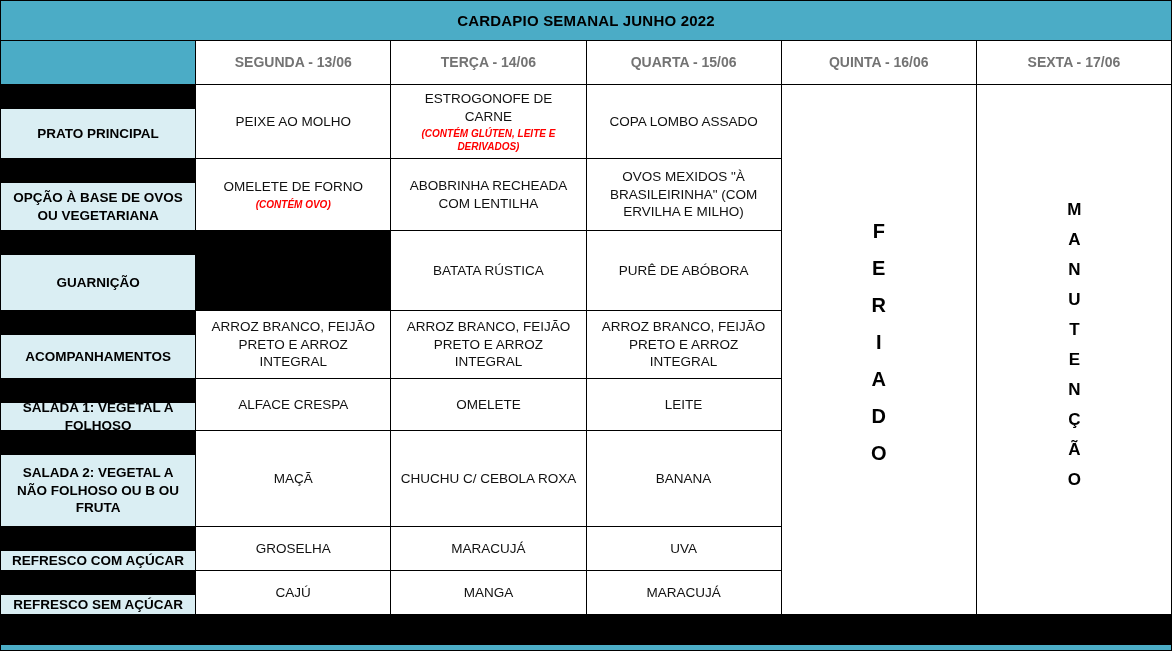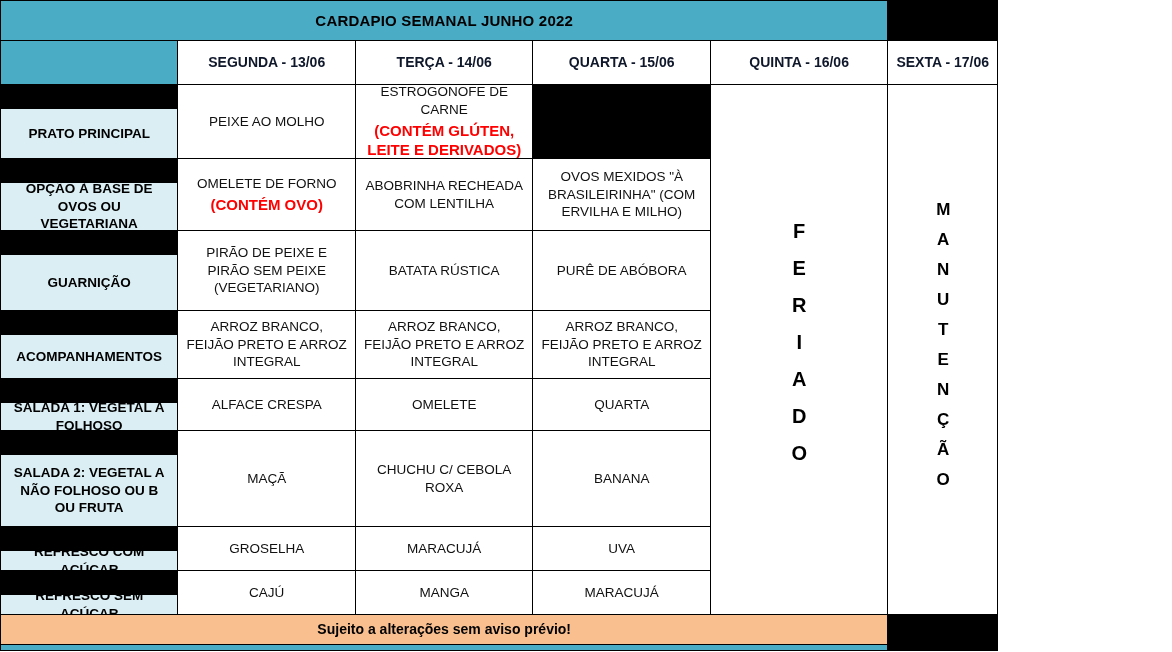--- a/index.html
+++ b/index.html
@@ -3,23 +3,23 @@
 <meta charset="utf-8">
 <style>
   * { box-sizing: border-box; }
   html, body { margin: 0; padding: 0; background: #ffffff; }
   body {
     font-family: "Liberation Sans", sans-serif;
     color: #111;
     -webkit-font-smoothing: antialiased;
   }
   .menu {
-    width: 998px;
+    width: 1172px;
     display: grid;
-    grid-template-columns: repeat(5, 1fr);
+    grid-template-columns: repeat(6, 1fr);
     grid-template-rows: 39px 43px 73px 71px 79px 67px 51px 95px 43px 43px 29px 5px;
     gap: 1px;
     background: #000;          
     border: 1px solid #000;
   }
   .cell {
     background: #fff;
     display: flex;
     flex-direction: column;
     align-items: center;
@@ -33,34 +33,35 @@
     background: #4BACC6;
     font-weight: 700;
     font-size: 15px;
     letter-spacing: 0.2px;
     color: #000;
   }
   .corner { background: #4BACC6; }
   .header-cell {
     font-weight: 700;
     font-size: 14px;
-    color: #0f172a;
+    color: #737373;
   }
   .label-cell {
     background: #DAEEF3;
     font-weight: 700;
     font-size: 13.5px;
     color: #000;
     padding: 2px 10px;
     margin-top: 24px;
   }
   .note {
     color: #FF0000;
     font-weight: 700;
-    font-size: 15px;
+    font-style: italic;
+    font-size: 10px;
     margin-top: 2px;
   }
   .vertical-cell { padding: 0; }
   .vertical-text {
     writing-mode: vertical-rl;
     text-orientation: upright;
     font-weight: 700;
     color: #000;
   }
   .feriado    { font-size: 20px; letter-spacing: 15px; }
@@ -86,43 +87,43 @@
   <div class="cell header-cell" style="grid-column:4; grid-row:2;">QUARTA - 15/06</div>
   <div class="cell header-cell" style="grid-column:5; grid-row:2;">QUINTA - 16/06</div>
   <div class="cell header-cell" style="grid-column:6; grid-row:2;">SEXTA - 17/06</div>
 
   <div class="cell label-cell" style="grid-column:1; grid-row:3;">PRATO PRINCIPAL</div>
   <div class="cell" style="grid-column:2; grid-row:3;">PEIXE AO MOLHO</div>
   <div class="cell" style="grid-column:3; grid-row:3;">
     <span>ESTROGONOFE DE CARNE</span>
     <span class="note">(CONTÉM GLÚTEN, LEITE E DERIVADOS)</span>
   </div>
+  <div class="cell" style="grid-column:4; grid-row:3;">COPA LOMBO ASSADO</div>
 
   <div class="cell label-cell" style="grid-column:1; grid-row:4;">OPÇÃO À BASE DE OVOS OU VEGETARIANA</div>
   <div class="cell" style="grid-column:2; grid-row:4;">
     <span>OMELETE DE FORNO</span>
     <span class="note">(CONTÉM OVO)</span>
   </div>
   <div class="cell" style="grid-column:3; grid-row:4;">ABOBRINHA RECHEADA COM LENTILHA</div>
   <div class="cell" style="grid-column:4; grid-row:4;">OVOS MEXIDOS "À BRASILEIRINHA" (COM ERVILHA E MILHO)</div>
 
   <div class="cell label-cell" style="grid-column:1; grid-row:5;">GUARNIÇÃO</div>
-  <div class="cell" style="grid-column:2; grid-row:5;">PIRÃO DE PEIXE E PIRÃO SEM PEIXE (VEGETARIANO)</div>
   <div class="cell" style="grid-column:3; grid-row:5;">BATATA RÚSTICA</div>
   <div class="cell" style="grid-column:4; grid-row:5;">PURÊ DE ABÓBORA</div>
 
   <div class="cell label-cell" style="grid-column:1; grid-row:6;">ACOMPANHAMENTOS</div>
   <div class="cell" style="grid-column:2; grid-row:6;">ARROZ BRANCO, FEIJÃO PRETO E ARROZ INTEGRAL</div>
   <div class="cell" style="grid-column:3; grid-row:6;">ARROZ BRANCO, FEIJÃO PRETO E ARROZ INTEGRAL</div>
   <div class="cell" style="grid-column:4; grid-row:6;">ARROZ BRANCO, FEIJÃO PRETO E ARROZ INTEGRAL</div>
 
   <div class="cell label-cell" style="grid-column:1; grid-row:7;">SALADA 1: VEGETAL A FOLHOSO</div>
   <div class="cell" style="grid-column:2; grid-row:7;">ALFACE CRESPA</div>
   <div class="cell" style="grid-column:3; grid-row:7;">OMELETE</div>
-  <div class="cell" style="grid-column:4; grid-row:7;">QUARTA</div>
+  <div class="cell" style="grid-column:4; grid-row:7;">LEITE</div>
 
   <div class="cell label-cell" style="grid-column:1; grid-row:8;">SALADA 2: VEGETAL A NÃO FOLHOSO OU B OU FRUTA</div>
   <div class="cell" style="grid-column:3; grid-row:8;">CHUCHU C/ CEBOLA ROXA</div>
   <div class="cell" style="grid-column:2; grid-row:8;">MAÇÃ</div>
   <div class="cell" style="grid-column:4; grid-row:8;">BANANA</div>
 
   <div class="cell label-cell" style="grid-column:1; grid-row:9;">REFRESCO COM AÇÚCAR</div>
   <div class="cell" style="grid-column:2; grid-row:9;">GROSELHA</div>
   <div class="cell" style="grid-column:3; grid-row:9;">MARACUJÁ</div>
   <div class="cell" style="grid-column:4; grid-row:9;">UVA</div>
@@ -133,17 +134,16 @@
   <div class="cell" style="grid-column:4; grid-row:10;">MARACUJÁ</div>
 
   <div class="cell vertical-cell" style="grid-column:5; grid-row:3/11;">
     <span class="vertical-text feriado">FERIADO</span>
   </div>
 
   <div class="cell vertical-cell" style="grid-column:6; grid-row:3/11;">
     <span class="vertical-text manutencao">MANUTENÇÃO</span>
   </div>
 
-  <div class="cell footer-bar" style="grid-column:1/-1; grid-row:11;">Sujeito a alterações sem aviso prévio!</div>
 
   <div class="cell strip" style="grid-column:1/-1; grid-row:12;"></div>
 
 </div>
 
 </body></html>

